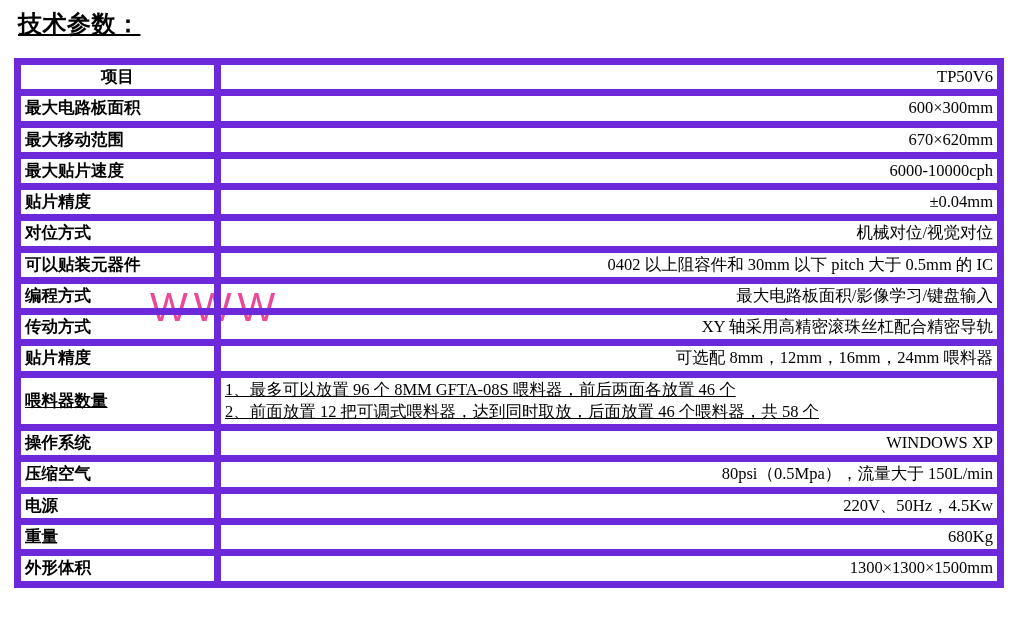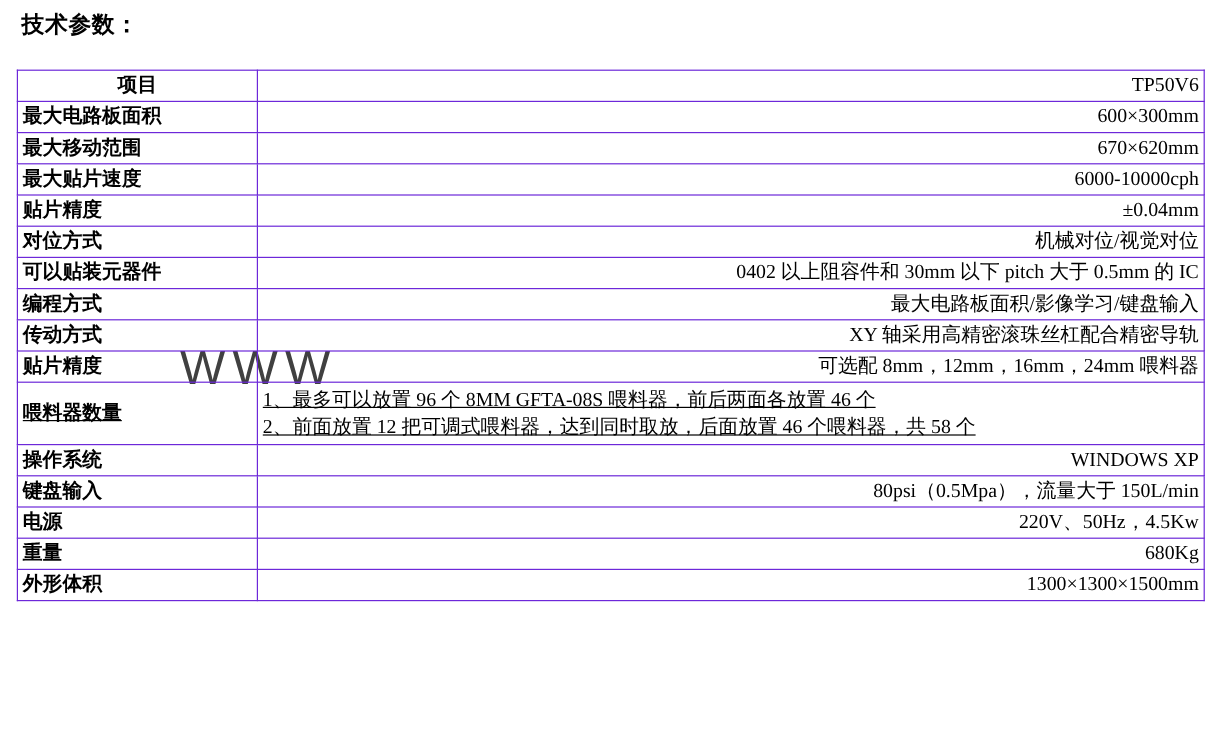--- a/index.html
+++ b/index.html
@@ -17,48 +17,49 @@
   }
   .page {
     position: relative;
     width: 1017px;
     height: 624px;
   }
   .page-title {
     position: absolute;
     left: 18px;
     top: 8px;
-    font-size: 19px;
+    font-size: 24px;
     font-weight: bold;
     letter-spacing: 0.5px;
+    text-decoration: underline;
   }
   .watermark {
     position: absolute;
     left: 150px;
     top: 285px;
     font-size: 40px;
-    color: #404040;
+    color: #ec4899;
     letter-spacing: 6px;
     font-family: "Liberation Sans", sans-serif;
     user-select: none;
     pointer-events: none;
     z-index: 0;
   }
   table.spec {
     position: absolute;
     left: 14px;
     top: 58px;
     width: 990px;
     border-collapse: collapse;
     table-layout: fixed;
     z-index: 1;
     background: transparent;
   }
   table.spec td {
-    border: 1px solid #6d28d9;
+    border: 7px solid #6d28d9;
     font-size: 16.5px;
     padding: 1px 4px;
     vertical-align: middle;
     line-height: 1.35;
   }
   td.label {
     width: 200px;
     font-weight: bold;
     text-align: left;
     padding-left: 8px;
@@ -141,21 +142,21 @@
           <span class="line">1、最多可以放置 96 个 8MM GFTA-08S 喂料器，前后两面各放置 46 个</span>
           <span class="line">2、前面放置 12 把可调式喂料器，达到同时取放，后面放置 46 个喂料器，共 58 个</span>
         </td>
       </tr>
 
       <tr class="row-h-normal">
         <td class="label">操作系统</td>
         <td class="value">WINDOWS XP</td>
       </tr>
       <tr class="row-h-normal">
-        <td class="label">键盘输入</td>
+        <td class="label">压缩空气</td>
         <td class="value">80psi（0.5Mpa），流量大于 150L/min</td>
       </tr>
       <tr class="row-h-normal">
         <td class="label">电源</td>
         <td class="value">220V、50Hz，4.5Kw</td>
       </tr>
       <tr class="row-h-normal">
         <td class="label">重量</td>
         <td class="value">680Kg</td>
       </tr>

